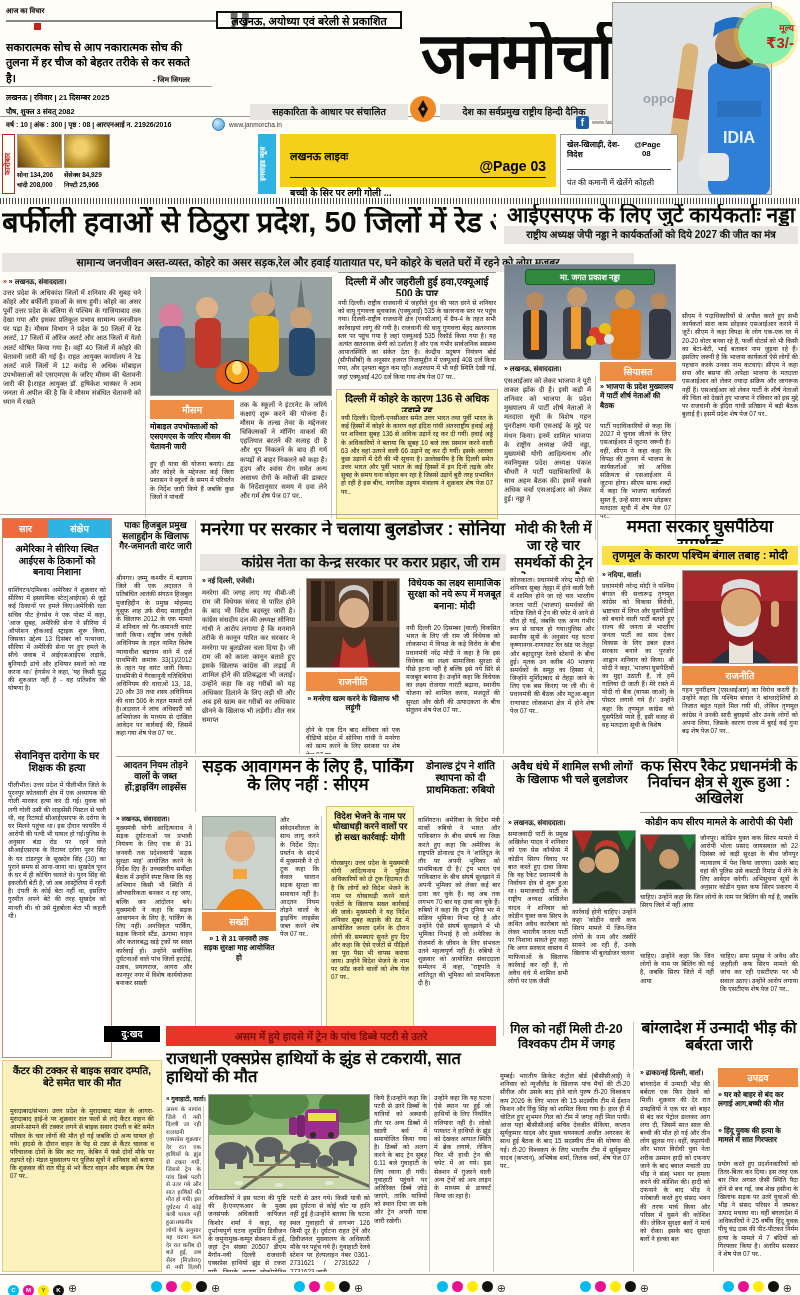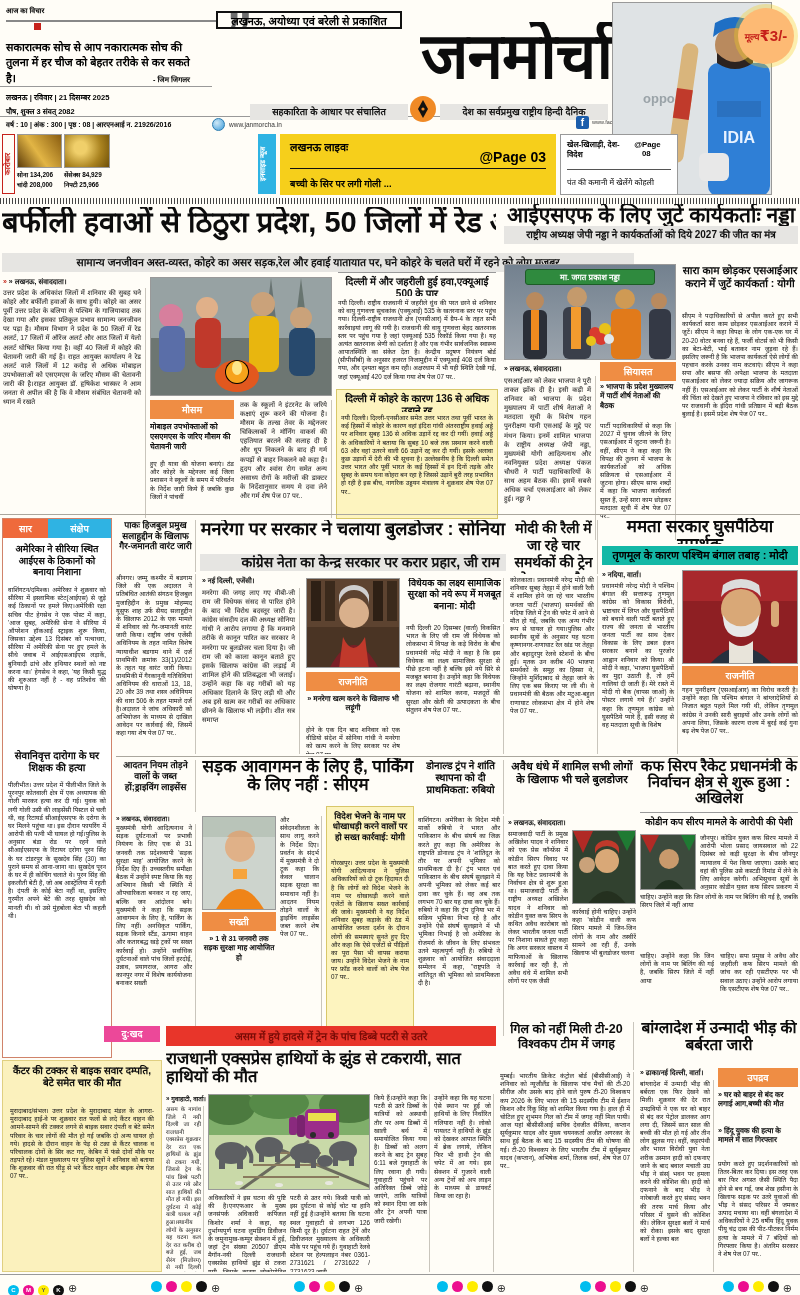--- a/index.html
+++ b/index.html
@@ -4,31 +4,31 @@
 <style>
   html,body{margin:0;padding:0;background:#888;}
   *{box-sizing:border-box;font-family:"Liberation Sans","DejaVu Sans",sans-serif;}
   .page{position:relative;width:800px;height:1295px;margin:0 auto;background:#fffdf7;overflow:hidden;}
   .abs{position:absolute;}
   .body-txt{font-size:6.8px;line-height:1.34;text-align:justify;color:#151515;overflow:hidden;}
   .body-sm{font-size:6.3px;line-height:1.3;text-align:justify;color:#151515;overflow:hidden;}
   .dateline{font-size:7px;font-weight:bold;color:#111;}
   .dateline .mark{color:#c62b1f;}
   .kicker{background:#ef8d44;color:#fff;font-weight:bold;text-align:center;font-size:9.5px;padding:3px 0;}
-  .kicker-red{background:#ec4899;color:#fff;font-weight:bold;text-align:center;font-size:9.5px;padding:3px 0;}
+  .kicker-red{background:#000000;color:#fff;font-weight:bold;text-align:center;font-size:9.5px;padding:3px 0;}
   .headline{font-weight:bold;color:#0c0c0c;line-height:1.08;overflow:hidden;}
   .subbar{background:#e6e5e2;font-weight:bold;color:#111;text-align:center;overflow:hidden;}
   .colTitle{font-weight:bold;text-align:center;line-height:1.22;color:#0c0c0c;overflow:hidden;}
   .boxItem{font-weight:bold;font-size:7.3px;line-height:1.3;color:#111;overflow:hidden;}
   .rule-r{border-right:1px solid #c9c5bc;}
   .hline{background:#aaa69d;height:1px;}
   .photo{overflow:hidden;border:1px solid #999;}
   .vtab{writing-mode:vertical-rl;transform:rotate(180deg);text-align:center;font-weight:bold;}
   .yellowbox{background:#fdf4bf;border:1px solid #d8c76a;}
-  .starburst{background:#fdba74;border-radius:50%;box-shadow:0 0 0 4px #f7d21d55;display:flex;align-items:center;justify-content:center;}
+  .starburst{background:#86efac;border-radius:50%;box-shadow:0 0 0 4px #f7d21d55;display:flex;flex-direction:column;align-items:flex-end;justify-content:center;}
   .regdot{width:11px;height:11px;border-radius:50%;display:inline-flex;align-items:center;justify-content:center;font-size:6px;color:#fff;font-weight:bold;margin-right:4px;}
   .c{background:#00bdee;} .m{background:#ec0f8f;} .y{background:#ffec00;} .k{background:#111;}
   .reg{font-size:11px;color:#333;}
   .barcode{background:repeating-linear-gradient(90deg,#444 0,#444 1px,transparent 1px,transparent 3px);}
 </style>
 </head>
 <body>
 
 <div class="page">
 
@@ -87,21 +87,21 @@
   <div class="abs photo" style="left:64px;top:134px;width:46px;height:34px;background:radial-gradient(circle at 35% 40%,#f0cf6a 18%,#a9821f 60%,#6e4f08);"></div>
   <div class="abs" style="left:17px;top:170px;width:45px;height:22px;font-size:6.4px;font-weight:bold;line-height:1.5;">
     <div>सोना 134,206</div>
     <div>चांदी 208,000</div>
   </div>
   <div class="abs" style="left:64px;top:170px;width:50px;height:22px;font-size:6.4px;font-weight:bold;line-height:1.5;">
     <div>सेंसेक्स 84,929</div>
     <div>निफ्टी 25,966</div>
   </div>
   <div class="abs vtab" style="left:258px;top:134px;width:18px;height:60px;background:#2fb3e3;color:#fff;font-size:7px;">इनसाइड न्यूज</div>
-  <div class="abs" style="left:280px;top:134px;width:276px;height:61px;background:#f6cf1b;padding:5px 10px;">
+  <div class="abs" style="left:280px;top:134px;width:276px;height:53px;background:#f6cf1b;padding:14px 10px;">
     <div style="display:flex;justify-content:space-between;border-bottom:1px solid #111;padding-bottom:3px;">
       <span style="font-size:11px;font-weight:bold;">लखनऊ लाइवः</span>
       <span style="font-size:14px;font-weight:bold;margin-top:10px;">@Page 03</span>
     </div>
     <div style="font-size:9.5px;font-weight:bold;margin-top:8px;">बच्ची के सिर पर लगी गोली  ...</div>
   </div>
   <div class="abs" style="left:560px;top:134px;width:118px;height:61px;background:#fff;border:1px solid #999;padding:4px 6px;">
     <div style="display:flex;justify-content:space-between;border-bottom:1px solid #555;padding-bottom:10px;align-items:baseline;">
       <span style="font-size:7.8px;font-weight:bold;">खेल-खिलाड़ी, देश-विदेश</span>
       <span style="font-size:8px;font-weight:bold;">@</span>
@@ -172,21 +172,20 @@
           <circle cx="86" cy="56" r="5" fill="#e8c21a"></circle>
           <circle cx="104" cy="54" r="5" fill="#e2e8ea"></circle>
       </g>
     </svg>
   </div>
   <div class="abs dateline" style="left:504px;top:364px;width:92px;"><span>» लखनऊ, संवाददाता।</span></div>
   <div class="abs body-txt rule-r" style="left:504px;top:376px;width:92px;height:164px;padding-right:4px;">एसआईआर को लेकर भाजपा ने पूरी ताकत झोंक दी है। इसी कड़ी में शनिवार को भाजपा के प्रदेश मुख्यालय में पार्टी शीर्ष नेताओं ने मतदाता सूची के विशेष गहन पुनरीक्षण यानी एसआई के मुद्दे पर मंथन किया। इनमें शामिल भाजपा के राष्ट्रीय अध्यक्ष जेपी नड्डा, मुख्यमंत्री योगी आदित्यनाथ और नवनियुक्त प्रदेश अध्यक्ष पंकज चौधरी ने पार्टी पदाधिकारियों के साथ अहम बैठक की। इसमें सबसे अधिक चर्चा एसआईआर को लेकर हुई। नड्डा ने</div>
   <div class="abs kicker" style="left:600px;top:362px;width:76px;">सियासत</div>
   <div class="abs boxItem" style="left:600px;top:382px;width:76px;height:38px;">» भाजपा के प्रदेश मुख्यालय में पार्टी शीर्ष नेताओं की बैठक</div>
   <div class="abs body-sm rule-r" style="left:600px;top:422px;width:76px;height:118px;padding-right:4px;">पार्टी पदाधिकारियों से कहा कि 2027 में चुनाव जीतने के लिए एसआईआर में जुटना जरूरी है। वहीं, सीएम ने कहा कहा कि विपक्ष की तुलना में भाजपा के कार्यकर्ताओं को अधिक सक्रियता से एसआईआर में जुटना होगा। सीएम साफ शब्दों में कहा कि भाजपा कार्यकर्ता सुस्त हैं, उन्हें सारा काम छोड़कर मतदाता सूची में शेष पेज 07 पर..</div>
-  <div class="abs colTitle" style="left:682px;top:264px;width:116px;height:46px;font-size:10.5px;">सारा काम छोड़कर एसआईआर कराने में जुटें कार्यकर्ता : योगी</div>
   <div class="abs body-sm" style="left:682px;top:312px;width:116px;height:228px;">सीएम ने पदाधिकारियों से अपील करते हुए सभी कार्यकर्ता सारा काम छोड़कर एसआईआर कराने में जुटें। सीएम ने कहा विपक्ष के लोग एक-एक घर में 20-20 वोटर बनवा रहे हैं, फर्जी वोटर्स को भी किसी का बेटा-बेटी, भाई बताकर नाम जुड़वा रहे हैं। इसलिए जरूरी है कि भाजपा कार्यकर्ता ऐसे लोगों की पहचान करके उनका नाम कटवाएं। सीएम ने कहा सपा और बसपा की अपेक्षा भाजपा के मतदाता एसआईआर को लेकर ज्यादा सक्रिय और जागरूक नहीं हैं। एसआईआर को लेकर पार्टी के शीर्ष नेताओं की चिंता को देखते हुए भाजपा ने रविवार को इस मुद्दे पर राजधानी के इंदिरा गांधी प्रतिष्ठान में बड़ी बैठक बुलाई है। इसमें प्रदेश शेष पेज 07 पर..</div>
 
   <div class="abs hline" style="left:0px;top:514px;width:800px;"></div>
 
   <div class="abs" style="left:2px;top:518px;width:110px;height:540px;border:1px solid #d0836a;background:#fff;">
     <div style="display:flex;">
       <div style="flex:1;background:#ef6a3c;color:#fff;font-weight:bold;font-size:9.5px;text-align:center;padding:3px 0;">सार</div>
       <div style="flex:1.4;background:#2fb3e3;color:#fff;font-weight:bold;font-size:9.5px;text-align:center;padding:3px 0;">संक्षेप</div>
     </div>
     <div class="colTitle" style="font-size:9.5px;margin:5px 4px 3px;height:40px;">अमेरिका ने सीरिया स्थित आईएस के ठिकानों को बनाया निशाना</div>
@@ -219,21 +218,21 @@
   <div class="abs kicker" style="left:306px;top:672px;width:94px;">राजनीति</div>
   <div class="abs boxItem" style="left:306px;top:694px;width:94px;height:28px;text-align:center;">» मनरेगा खत्म करने के खिलाफ भी लड़ूंगी</div>
   <div class="abs body-sm" style="left:306px;top:726px;width:94px;height:28px;">होने के एक दिन बाद शनिवार को एक वीडियो संदेश में सोनिया गांधी ने मनरेगा को खत्म करने के लिए सरकार पर शेष पेज 07 पर..</div>
   <div class="abs colTitle rule-r" style="left:406px;top:578px;width:98px;height:44px;font-size:9.3px;">विधेयक का लक्ष्य सामाजिक सुरक्षा को नये रूप में मजबूत बनाना: मोदी</div>
   <div class="abs body-sm rule-r" style="left:406px;top:624px;width:98px;height:130px;padding-right:3px;">नयी दिल्ली 20 दिसम्बर (वार्ता) विकसित भारत के लिए जी राम जी विधेयक को लोकसभा में विपक्ष के कड़े विरोध के बीच प्रधानमंत्री नरेंद्र मोदी ने कहा है कि इस विधेयक का लक्ष्य सामाजिक सुरक्षा से पीछे हटना नहीं है बल्कि इसे नये सिरे से मजबूत बनाना है। उन्होंने कहा कि विधेयक का लक्ष्य रोजगार गारंटी बढ़ाना, स्थानीय योजना को शामिल करना, मजदूरों की सुरक्षा और खेती की उत्पादकता के बीच संतुलन शेष पेज 07 पर..</div>
 
   <div class="abs colTitle rule-r" style="left:510px;top:520px;width:88px;height:54px;font-size:14px;">मोदी की रैली में जा रहे चार समर्थकों की ट्रेन से कटकर मौत</div>
   <div class="abs body-sm rule-r" style="left:510px;top:576px;width:88px;height:178px;padding-right:3px;">कोलकाता। प्रधानमंत्री नरेन्द्र मोदी की शनिवार सुबह तेहट्टा में होने वाली रैली में शामिल होने जा रहे चार भारतीय जनता पार्टी (भाजपा) समर्थकों की नदिया जिले में ट्रेन की चपेट में आने से मौत हो गई, जबकि एक अन्य गंभीर रूप से घायल हो गया।पुलिस और स्थानीय सूत्रों के अनुसार यह घटना कृष्णानगर-राणाघाट रेल खंड पर तेहट्टा और बहादुरपुर रेलवे स्टेशनों के बीच हुई। मृतक उन करीब 40 भाजपा समर्थकों के समूह का हिस्सा थे, जिन्होंने मुर्शिदाबाद से तेहट्टा जाने के लिए एक बस किराए पर ली थी। वे प्रधानमंत्री की बैठक और मटुआ-बहुल राणाघाट लोकसभा क्षेत्र में होने शेष पेज 07 पर..</div>
 
   <div class="abs headline" style="left:602px;top:518px;width:196px;height:26px;font-size:17px;text-align:center;">ममता सरकार घुसपैठिया समर्थक</div>
-  <div class="abs" style="left:602px;top:546px;width:196px;height:19px;background:#14b8a6;font-weight:bold;font-size:11px;text-align:center;line-height:19px;">तृणमूल के कारण पश्चिम बंगाल तबाह : मोदी</div>
+  <div class="abs" style="left:602px;top:546px;width:196px;height:19px;background:#fde047;font-weight:bold;font-size:11px;text-align:center;line-height:19px;">तृणमूल के कारण पश्चिम बंगाल तबाह : मोदी</div>
   <div class="abs dateline" style="left:602px;top:570px;width:78px;"><span>» नदिया, वार्ता।</span></div>
   <div class="abs body-sm rule-r" style="left:602px;top:582px;width:76px;height:172px;padding-right:3px;">प्रधानमंत्री नरेन्द्र मोदी ने पश्चिम बंगाल की सत्तारूढ़ तृणमूल कांग्रेस को विकास विरोधी, भ्रष्टाचार में लिप्त और घुसपैठियों को बचाने वाली पार्टी बताते हुए राज्य की जनता से भारतीय जनता पार्टी का साथ देकर विकास के लिए डबल इंजन सरकार बनाने का पुरजोर आह्वान शनिवार को किया। श्री मोदी ने कहा, 'भाजपा घुसपैठियों का मुद्दा उठाती है, तो हमें गालियां दी जाती हैं। मेरे रास्ते में मोदी गो बैक (वापस जाओ) के पोस्टर लगाये गये हैं।' उन्होंने कहा कि तृणमूल कांग्रेस को घुसपैठिये प्यारे हैं, इसी वजह से वह मतदाता सूची के विशेष</div>
   <div class="abs photo" style="left:682px;top:570px;width:116px;height:94px;">
     <svg width="116" height="94" viewBox="0 0 116 94">
       <rect width="116" height="94" fill="#8e1f23"></rect>
       <rect width="116" height="30" fill="#a8282c"></rect>
       <circle cx="58" cy="38" r="20" fill="#d9a877"></circle>
       <path d="M40 44 a20 20 0 0 0 36 0 q0 22 -18 22 q-18 0 -18 -22 Z" fill="#e8e8e8"></path>
       <path d="M38 26 a22 16 0 0 1 40 0 l-2 -12 a22 14 0 0 0 -36 0 Z" fill="#dcdcdc"></path>
       <path d="M26 94 q32 -36 64 0 Z" fill="#27313f"></path>

